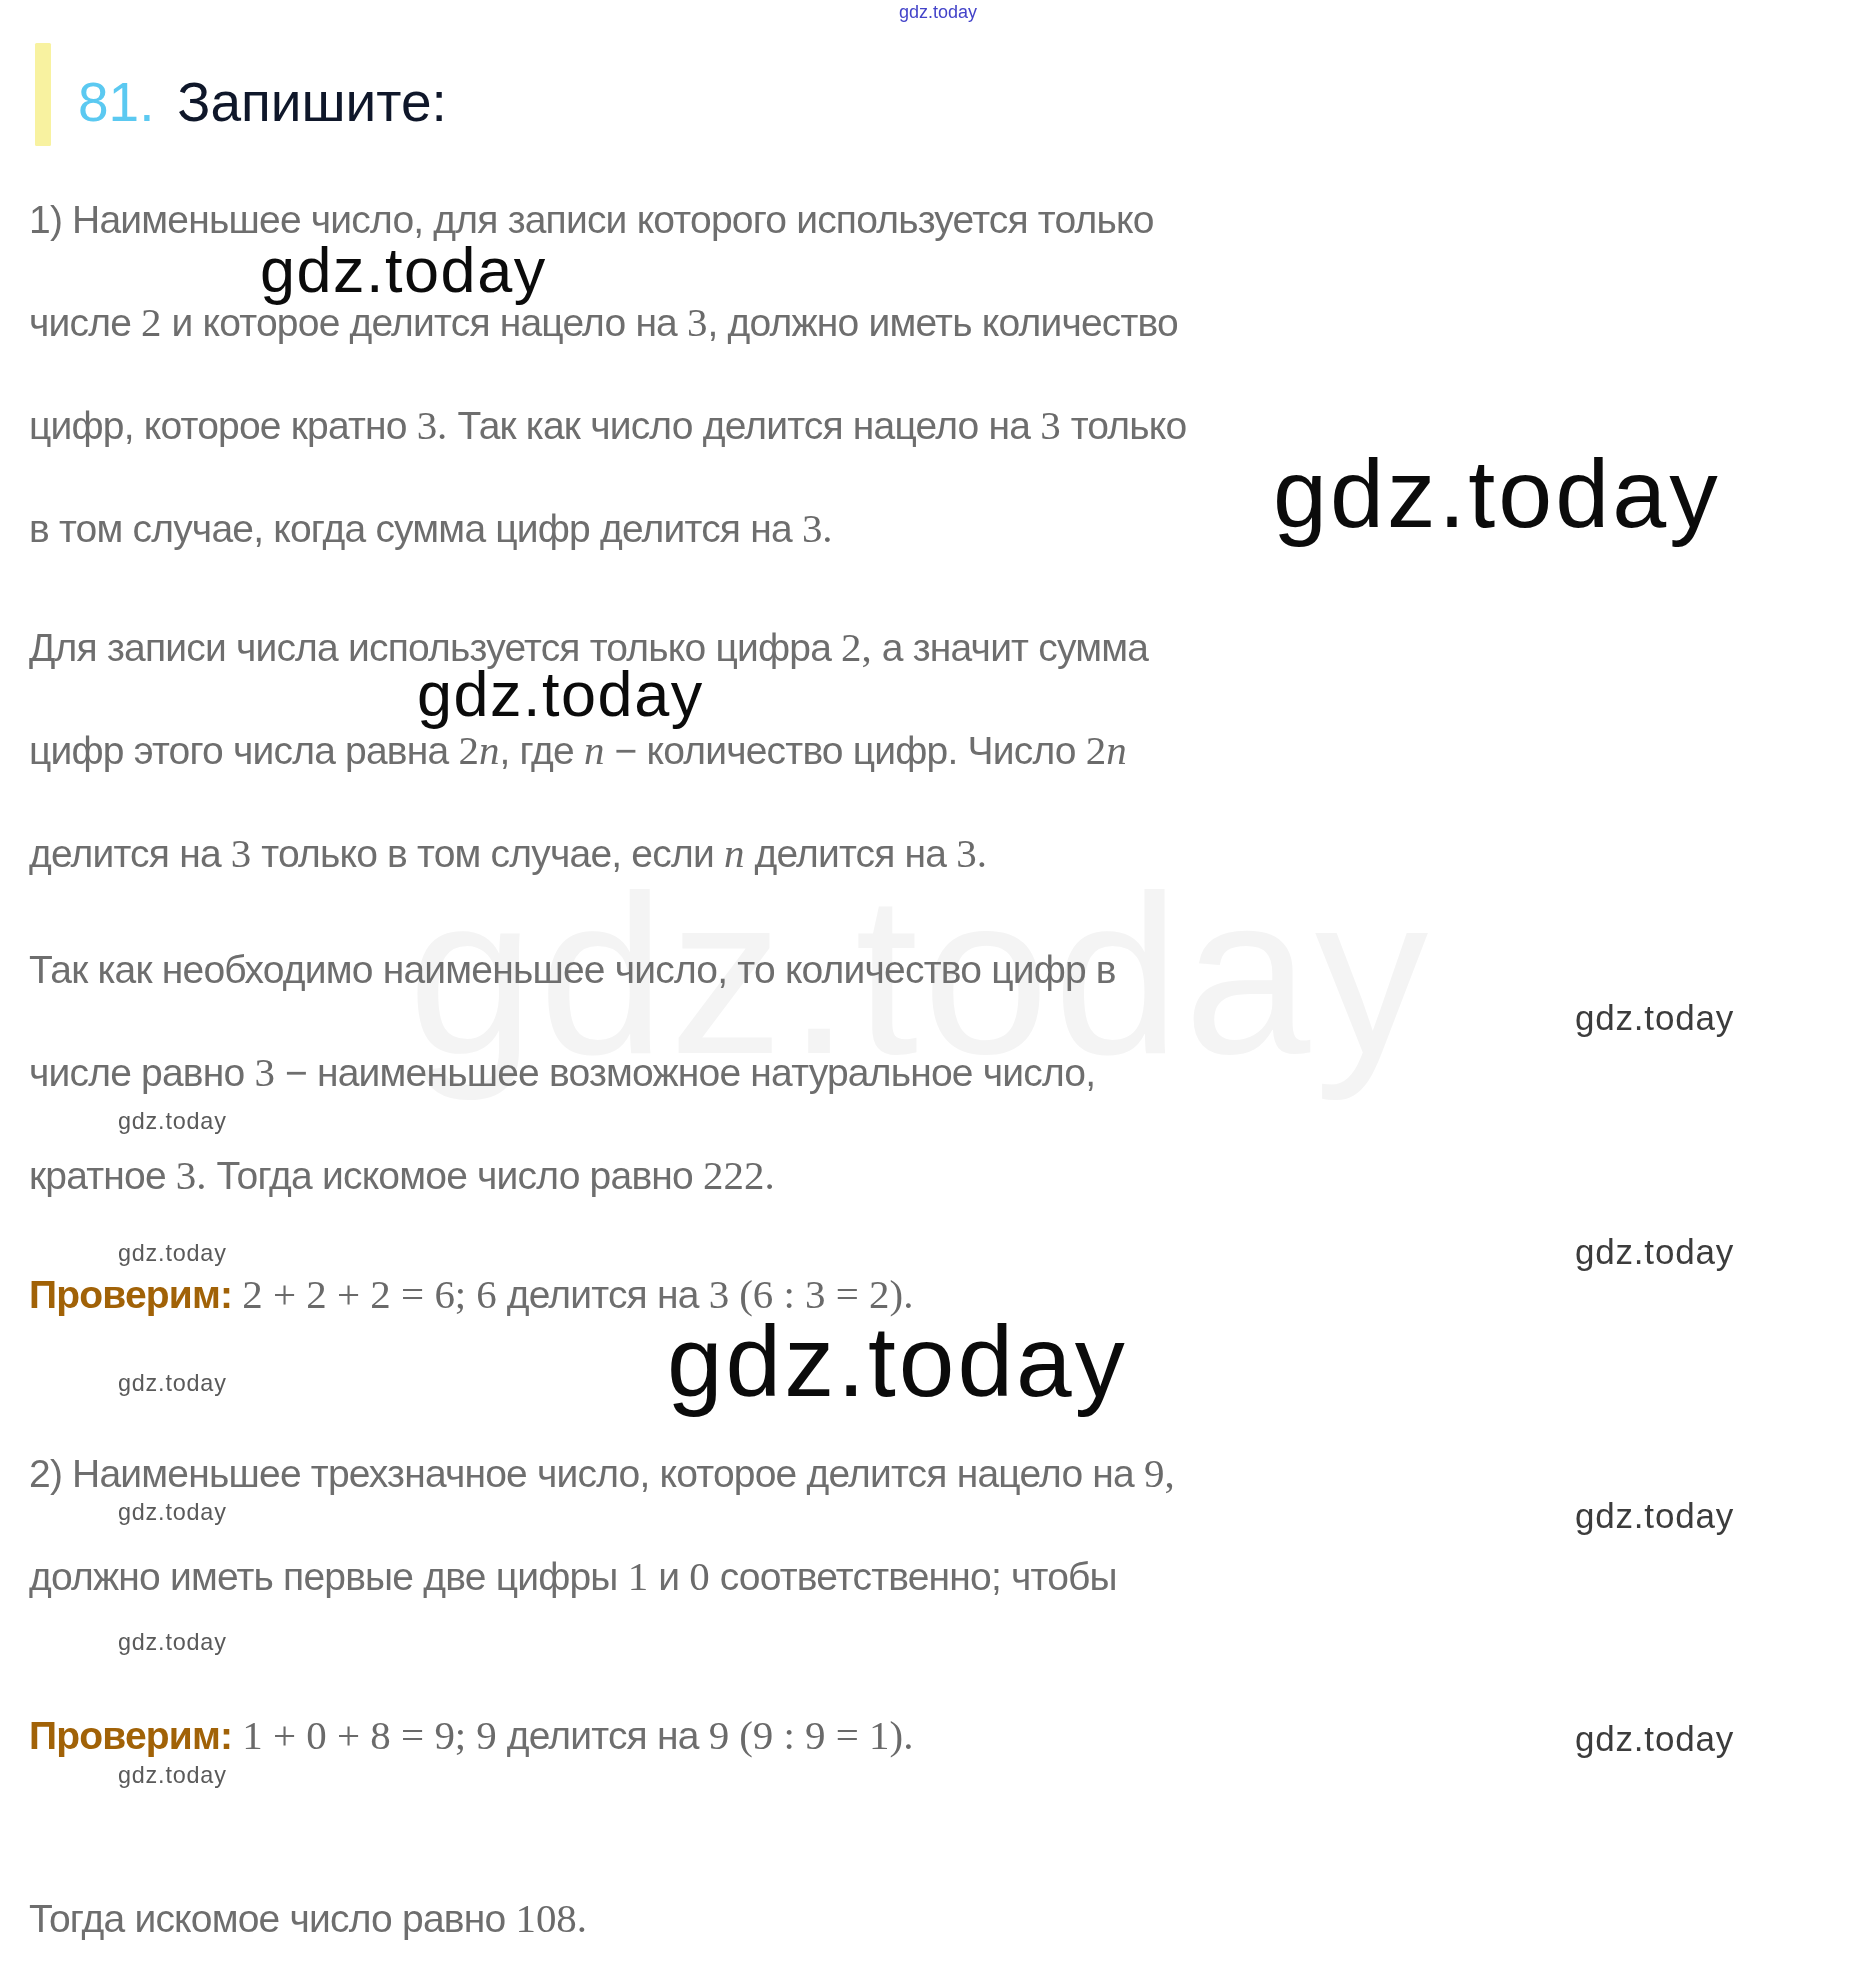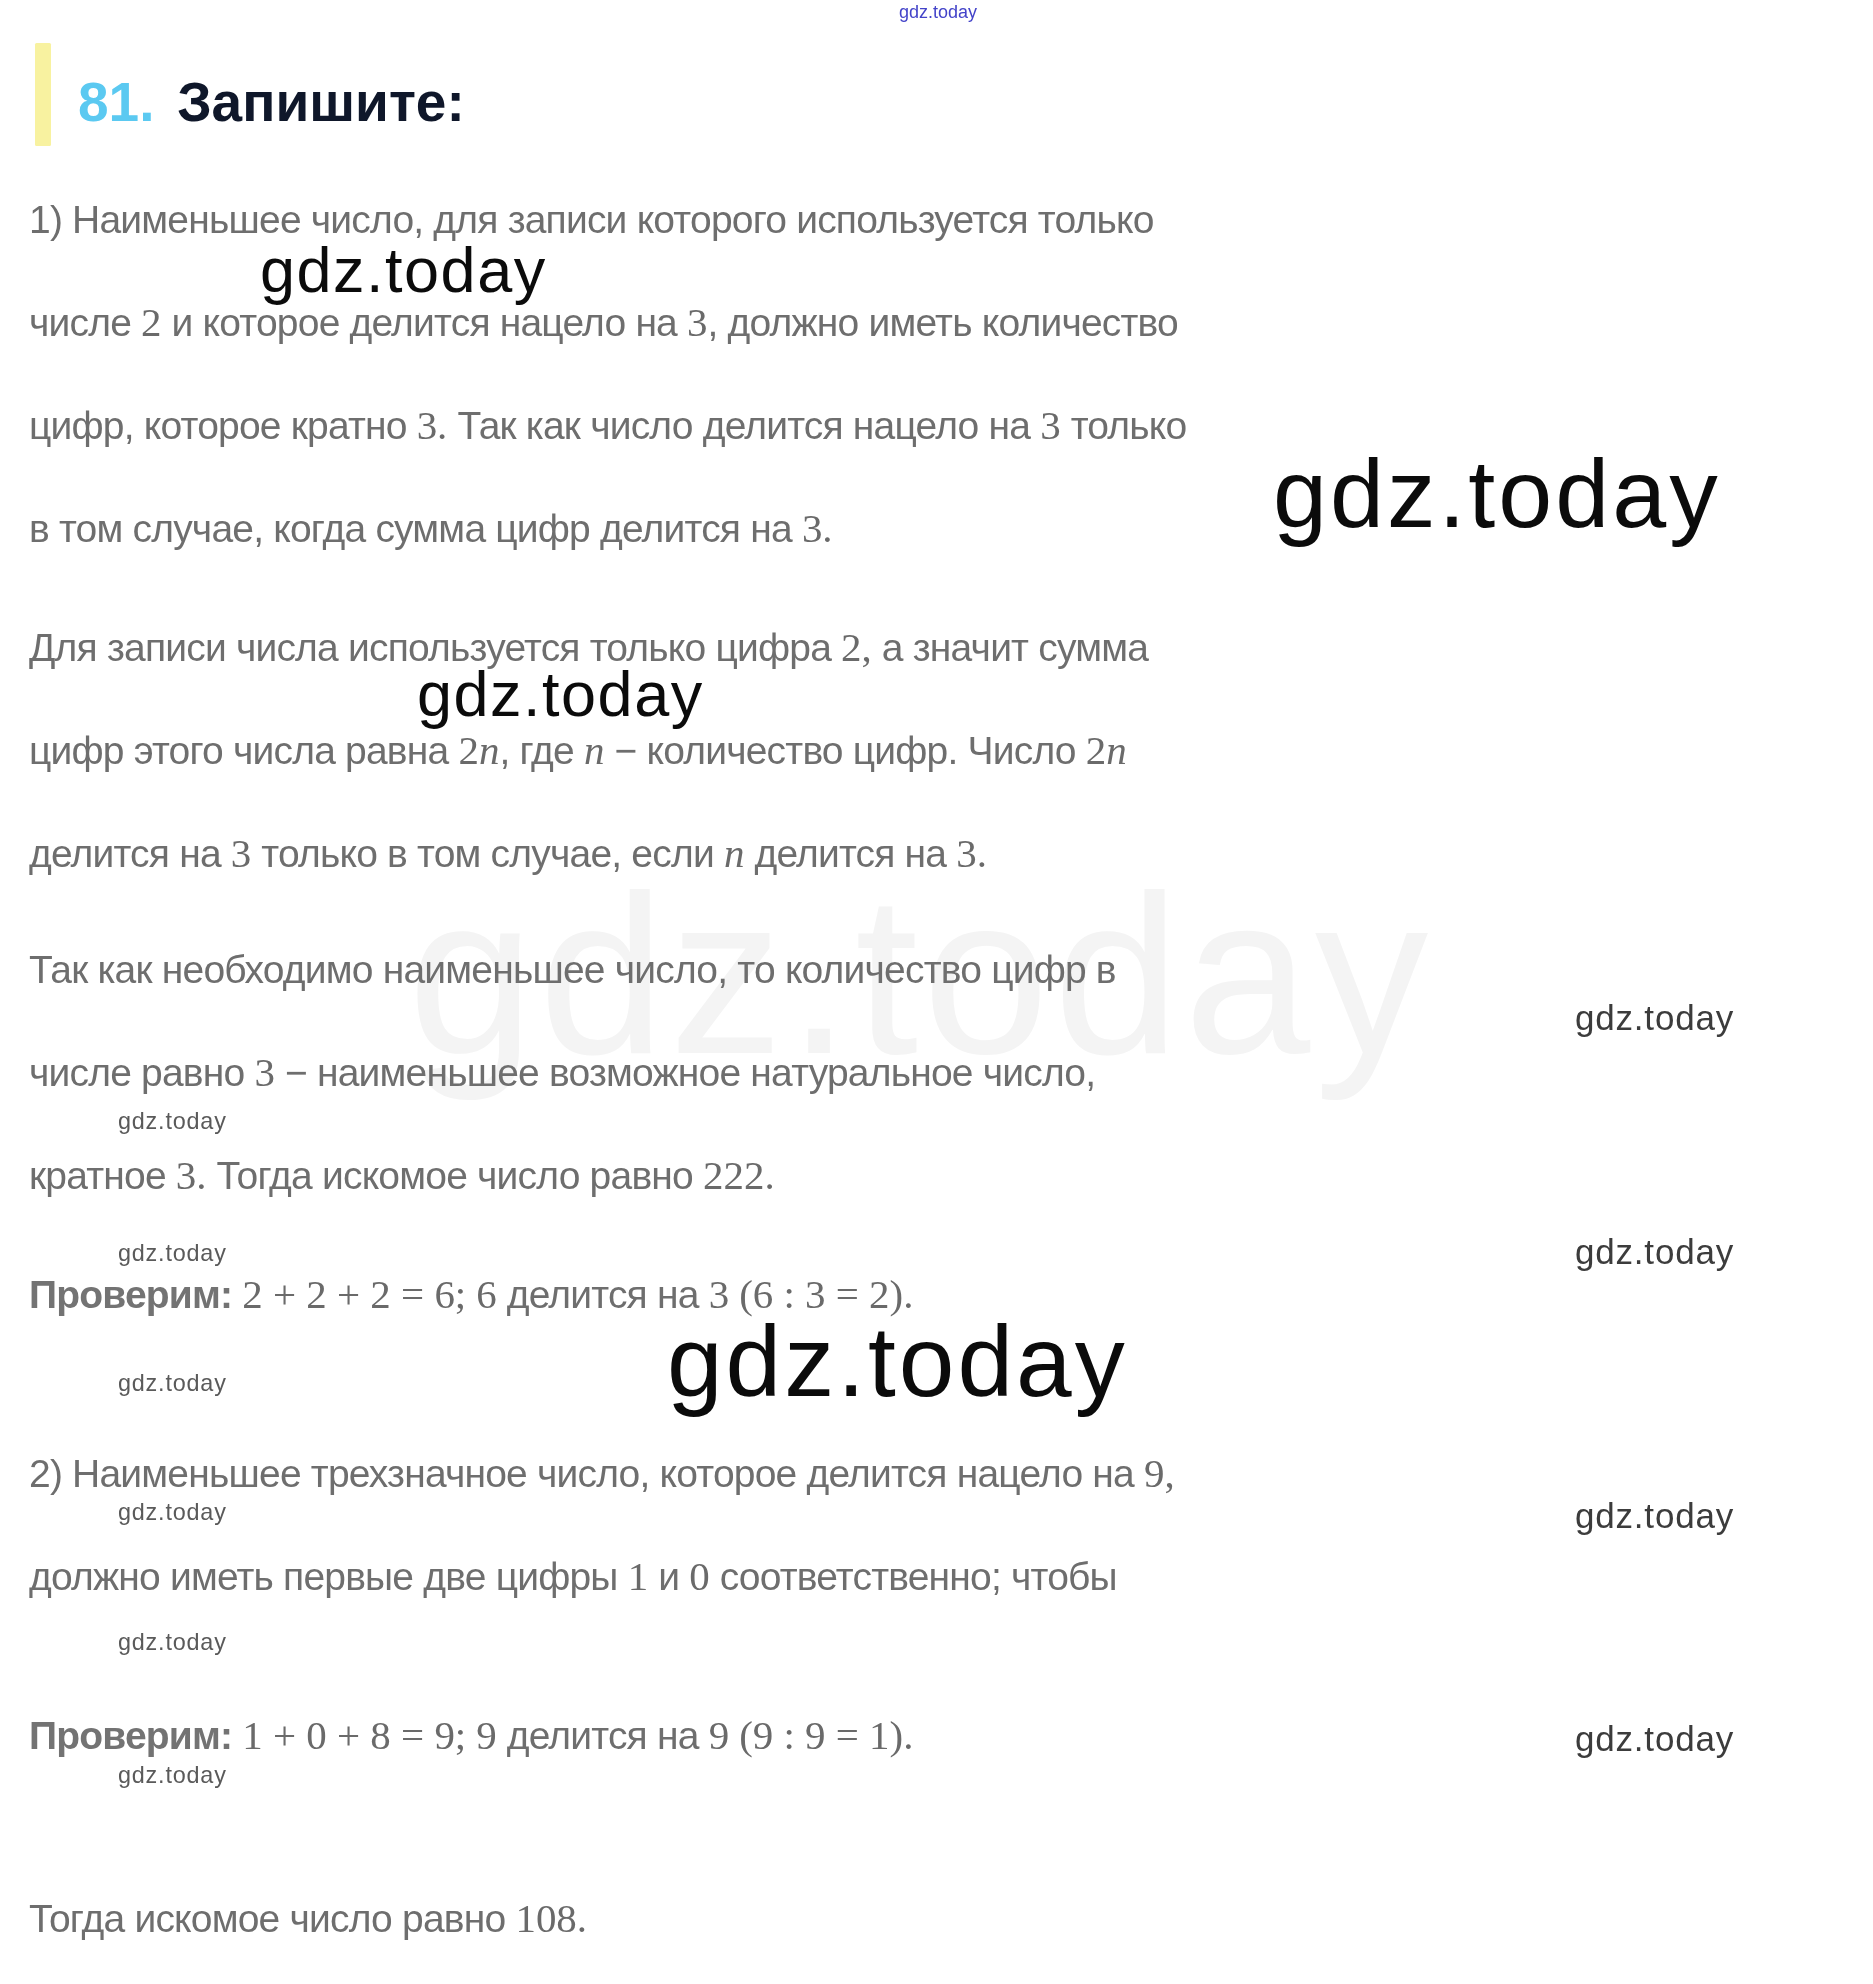--- a/index.html
+++ b/index.html
@@ -7,39 +7,39 @@
     position:relative;
     width:1873px;height:1985px;
     background:#ffffff;
     overflow:hidden;
     font-family:"Liberation Sans",sans-serif;
   }
   
   .header{
     position:absolute;left:78px;top:69px;
     display:flex;gap:22.7px;
-    font-weight:700;font-size:55px;line-height:1.2;
+    font-weight:400;font-size:55px;line-height:1.2;
     white-space:nowrap;
   }
   .header .num{color:#5bc9f1;}
   .header .title{color:#0f172a;}
   .hl-bar{
     position:absolute;left:35px;top:43px;width:16px;height:103px;
     background:#f8f2a0;border-radius:1.5px;
   }
   
   .para{position:absolute;left:29px;width:1838px;}
   .line{
     white-space:nowrap;height:103px;line-height:103px;
     font-size:39px;letter-spacing:-0.8px;color:#6e6e6e;
   }
   .seg-t{}
   .seg-m{font-family:"Liberation Serif",serif;font-size:1.05em;letter-spacing:0;color:#6a6a6a;}
   .seg-mi{font-family:"Liberation Serif",serif;font-style:italic;font-size:1.05em;letter-spacing:0;color:#6a6a6a;}
-  .seg-b{font-weight:700;color:#737373;}
+  .seg-b{font-weight:700;color:#a16207;}
   .p1{top:168px;} .p2{top:596px;} .p3{top:918px;}
   .p4{top:1243px;} .p5{top:1422px;} .p6{top:1684px;} .p7{top:1867px;}
   
   .wm{position:absolute;white-space:nowrap;line-height:1;font-family:"Liberation Sans",sans-serif;}
   .wm-faint{left:408px;top:861px;font-size:227px;letter-spacing:4.5px;color:#f4f4f4;}
   .wm-top-blue{left:899px;top:3px;font-size:18px;color:#4343c9;}
   .wm-m1{left:260px;top:239px;font-size:63px;letter-spacing:1.5px;color:#0b0b0b;}
   .wm-m2{left:417px;top:663px;font-size:63px;letter-spacing:1.5px;color:#0b0b0b;}
   .wm-big-right{left:1273px;top:445px;font-size:97px;letter-spacing:3px;color:#0b0b0b;}
   .wm-big-center{left:667px;top:1311px;font-size:100px;letter-spacing:3px;color:#0b0b0b;}

